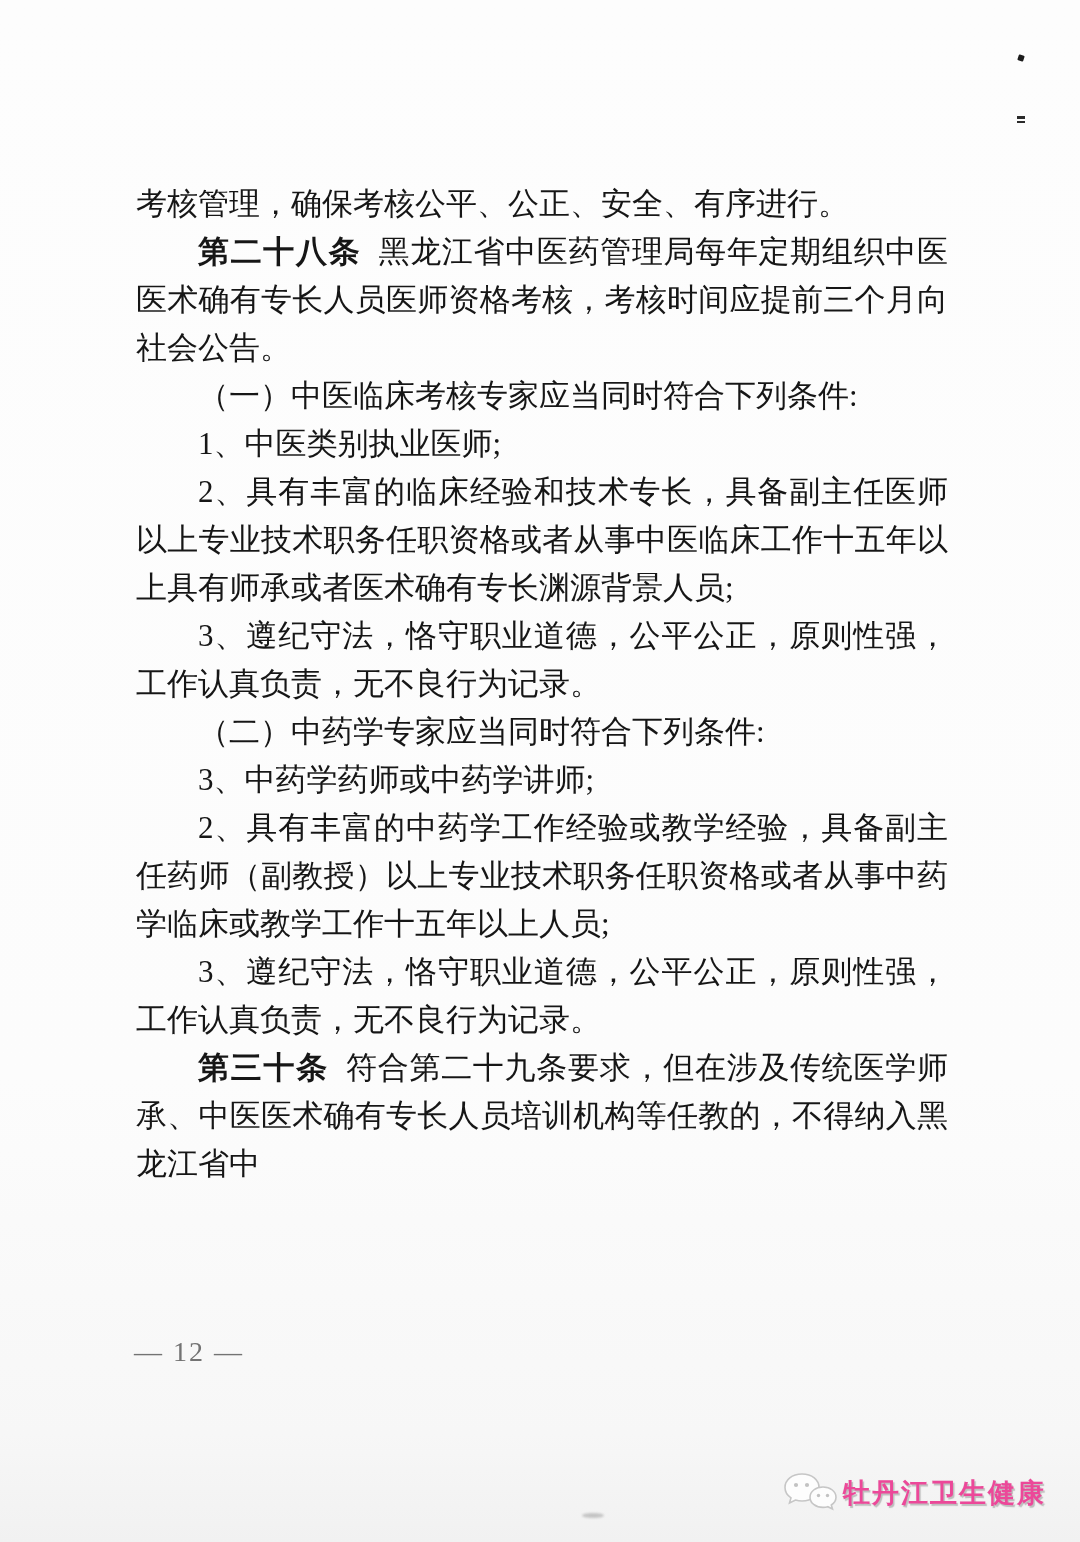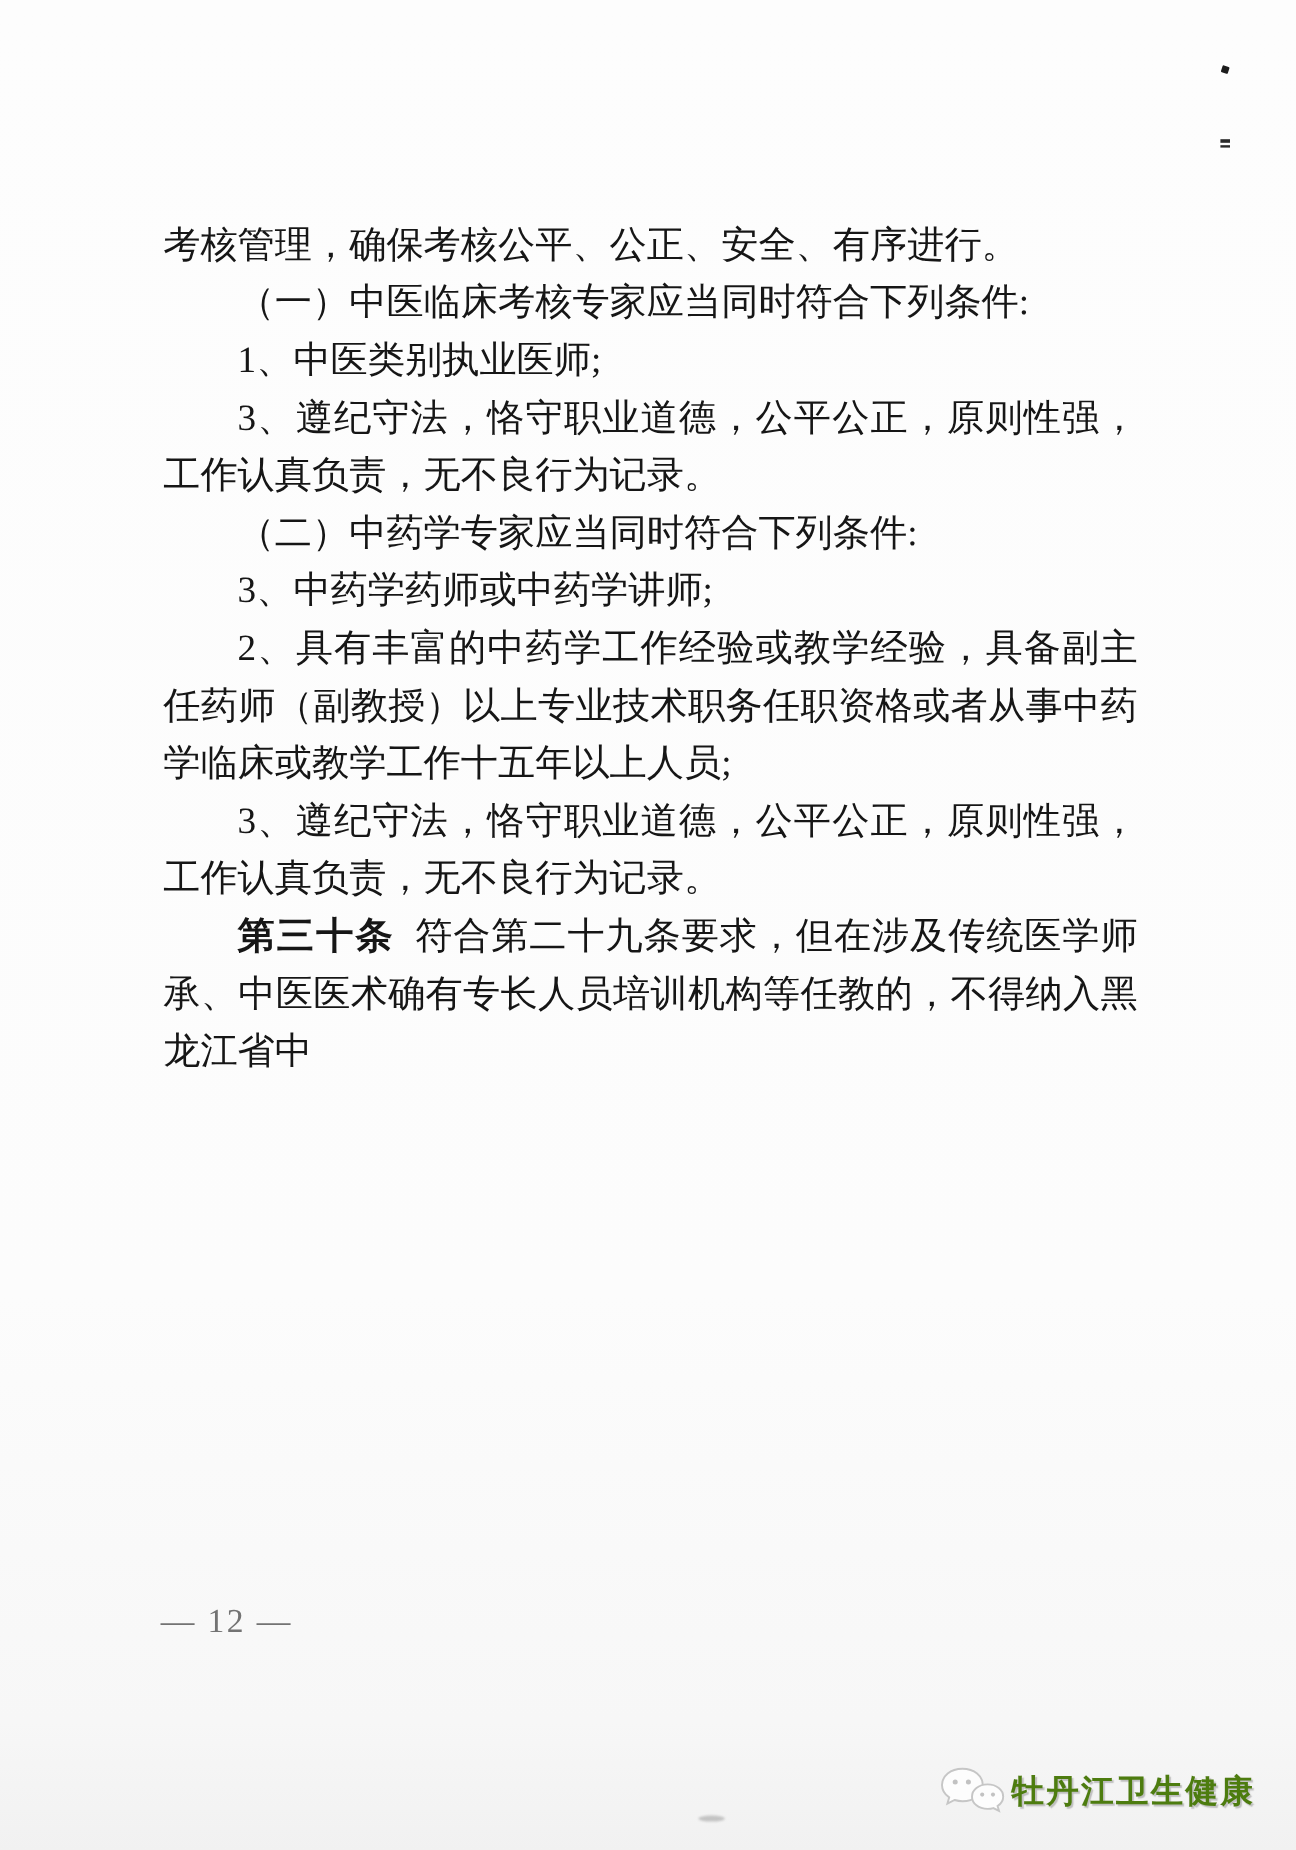--- a/index.html
+++ b/index.html
@@ -50,21 +50,21 @@
     top: 1470px;
     display: flex;
     align-items: center;
     gap: 5px;
   }
   .watermark .wm-text {
     font-family: "Liberation Sans", "DejaVu Sans", sans-serif;
     font-size: 27px;
     font-weight: 700;
     letter-spacing: 2px;
-    color: #4d7c0f;
+    color: #ec4899;
     text-shadow: 1.5px 1.5px 1px #bdbdbd, -0.5px -0.5px 0 #e9e9e9;
   }
   .wm-icon svg {
     display: block;
   }
   .speck-1 {
     position: absolute;
     left: 1018px;
     top: 55px;
     width: 6px;
@@ -102,22 +102,24 @@
 <body>
 
 <div class="speck-1"></div>
 <div class="speck-2">
     <i></i>
     <i></i>
   </div>
 
 <div class="doc-body">
     <p class="no-indent">考核管理，确保考核公平、公正、安全、有序进行。</p>
+    <p><b>第二十八条</b>黑龙江省中医药管理局每年定期组织中医医术确有专长人员医师资格考核，考核时间应提前三个月向社会公告。</p>
     <p>（一）中医临床考核专家应当同时符合下列条件:</p>
     <p>1、中医类别执业医师;</p>
+    <p>2、具有丰富的临床经验和技术专长，具备副主任医师以上专业技术职务任职资格或者从事中医临床工作十五年以上具有师承或者医术确有专长渊源背景人员;</p>
     <p>3、遵纪守法，恪守职业道德，公平公正，原则性强，工作认真负责，无不良行为记录。</p>
     <p>（二）中药学专家应当同时符合下列条件:</p>
     <p>3、中药学药师或中药学讲师;</p>
     <p>2、具有丰富的中药学工作经验或教学经验，具备副主任药师（副教授）以上专业技术职务任职资格或者从事中药学临床或教学工作十五年以上人员;</p>
     <p>3、遵纪守法，恪守职业道德，公平公正，原则性强，工作认真负责，无不良行为记录。</p>
     <p><b>第三十条</b>符合第二十九条要求，但在涉及传统医学师承、中医医术确有专长人员培训机构等任教的，不得纳入黑龙江省中</p>
   </div>
 
 <div class="page-number">— 12 —</div>
 

